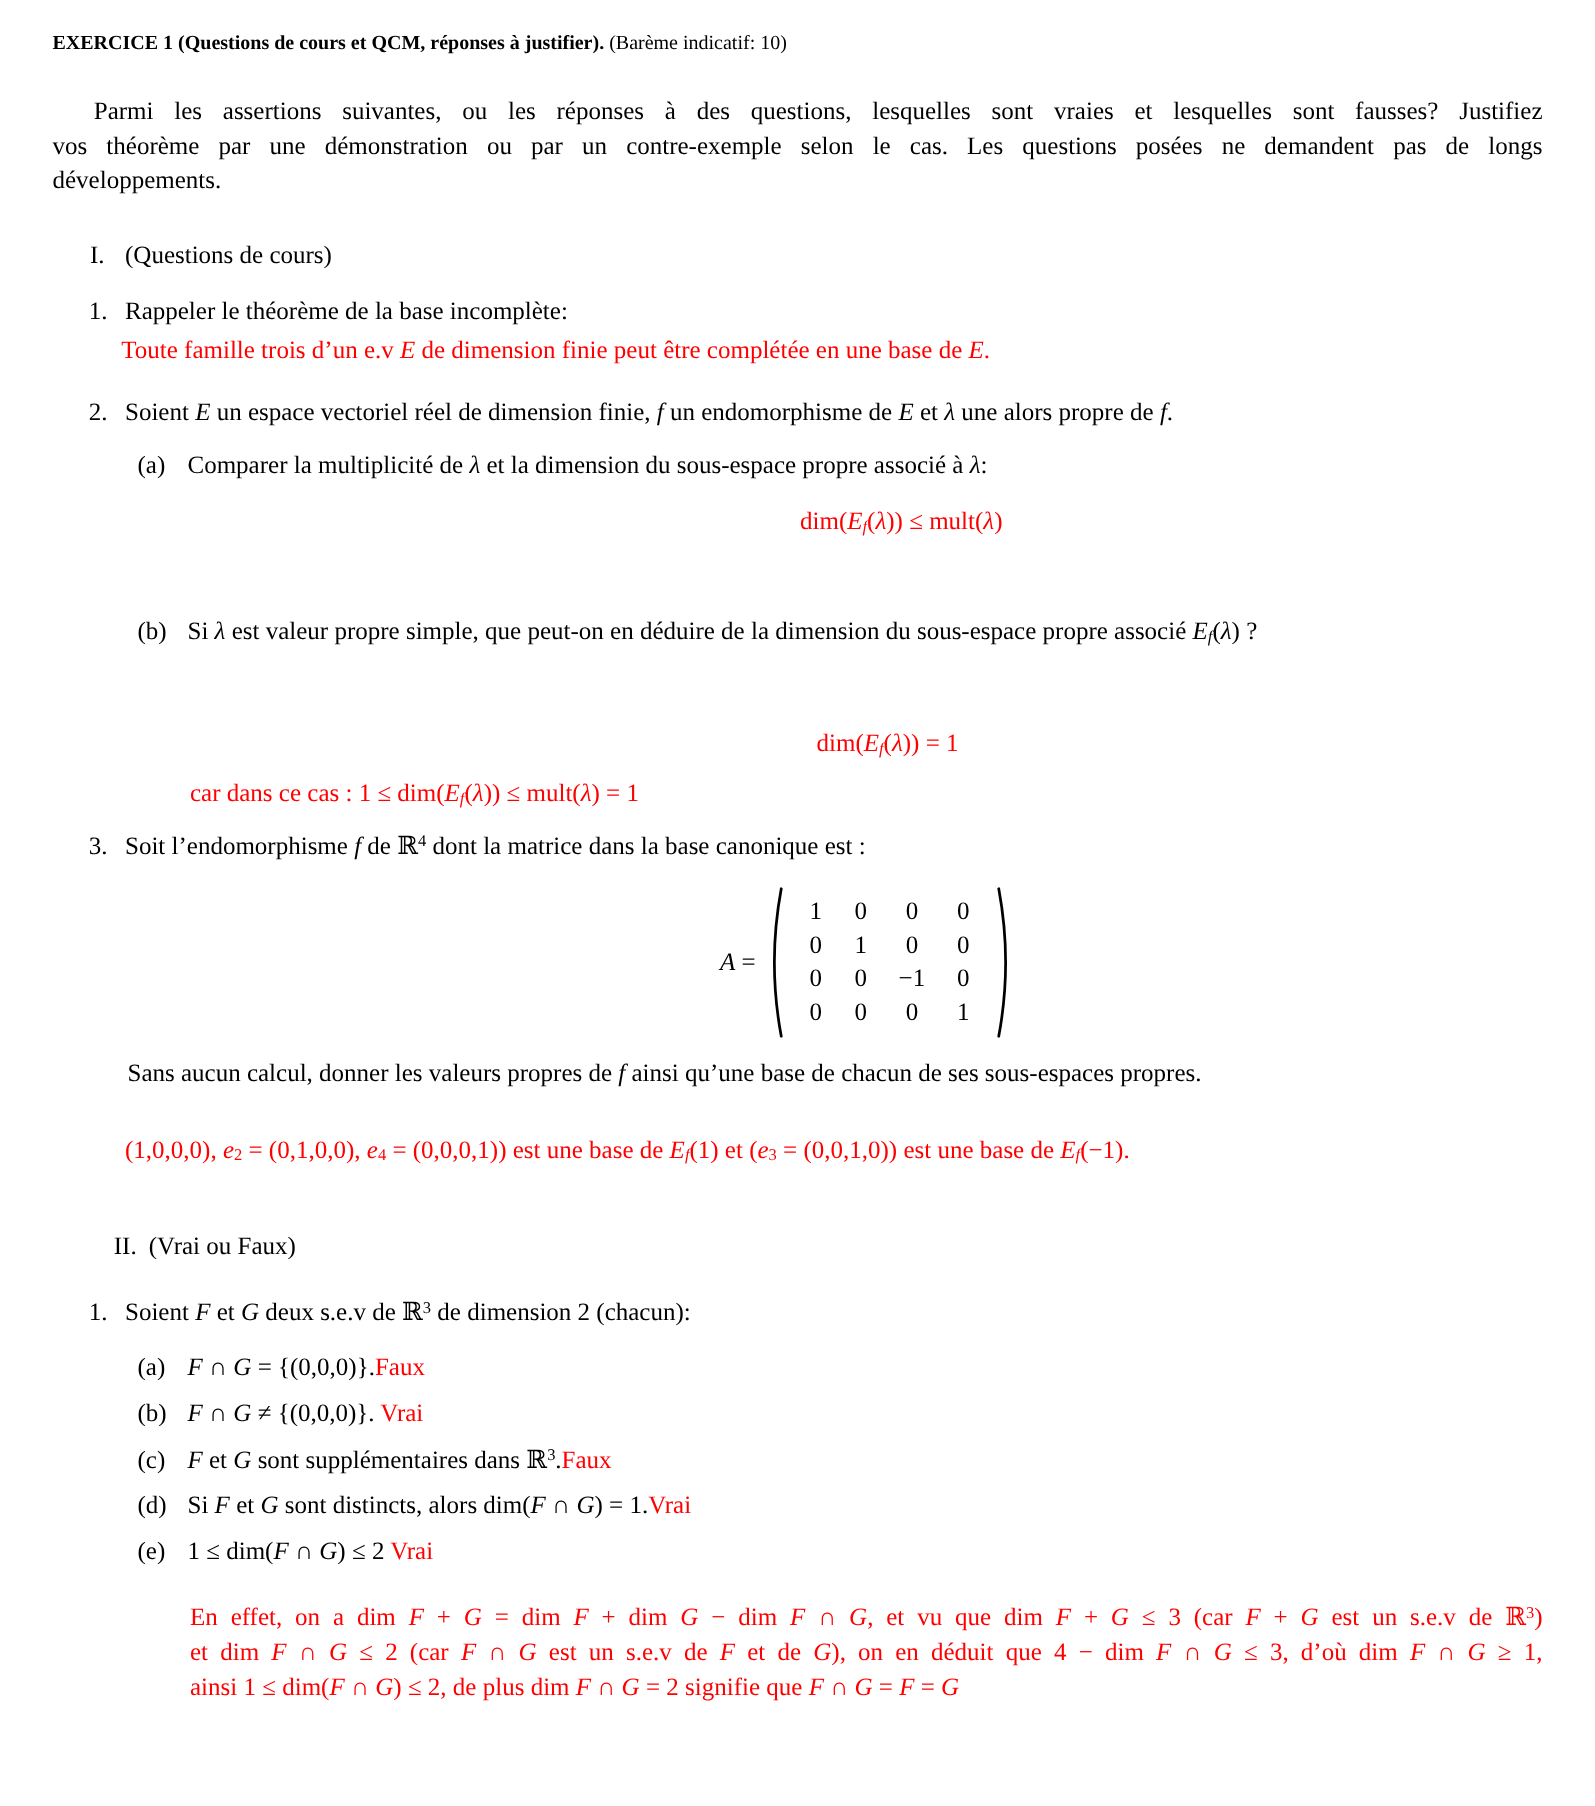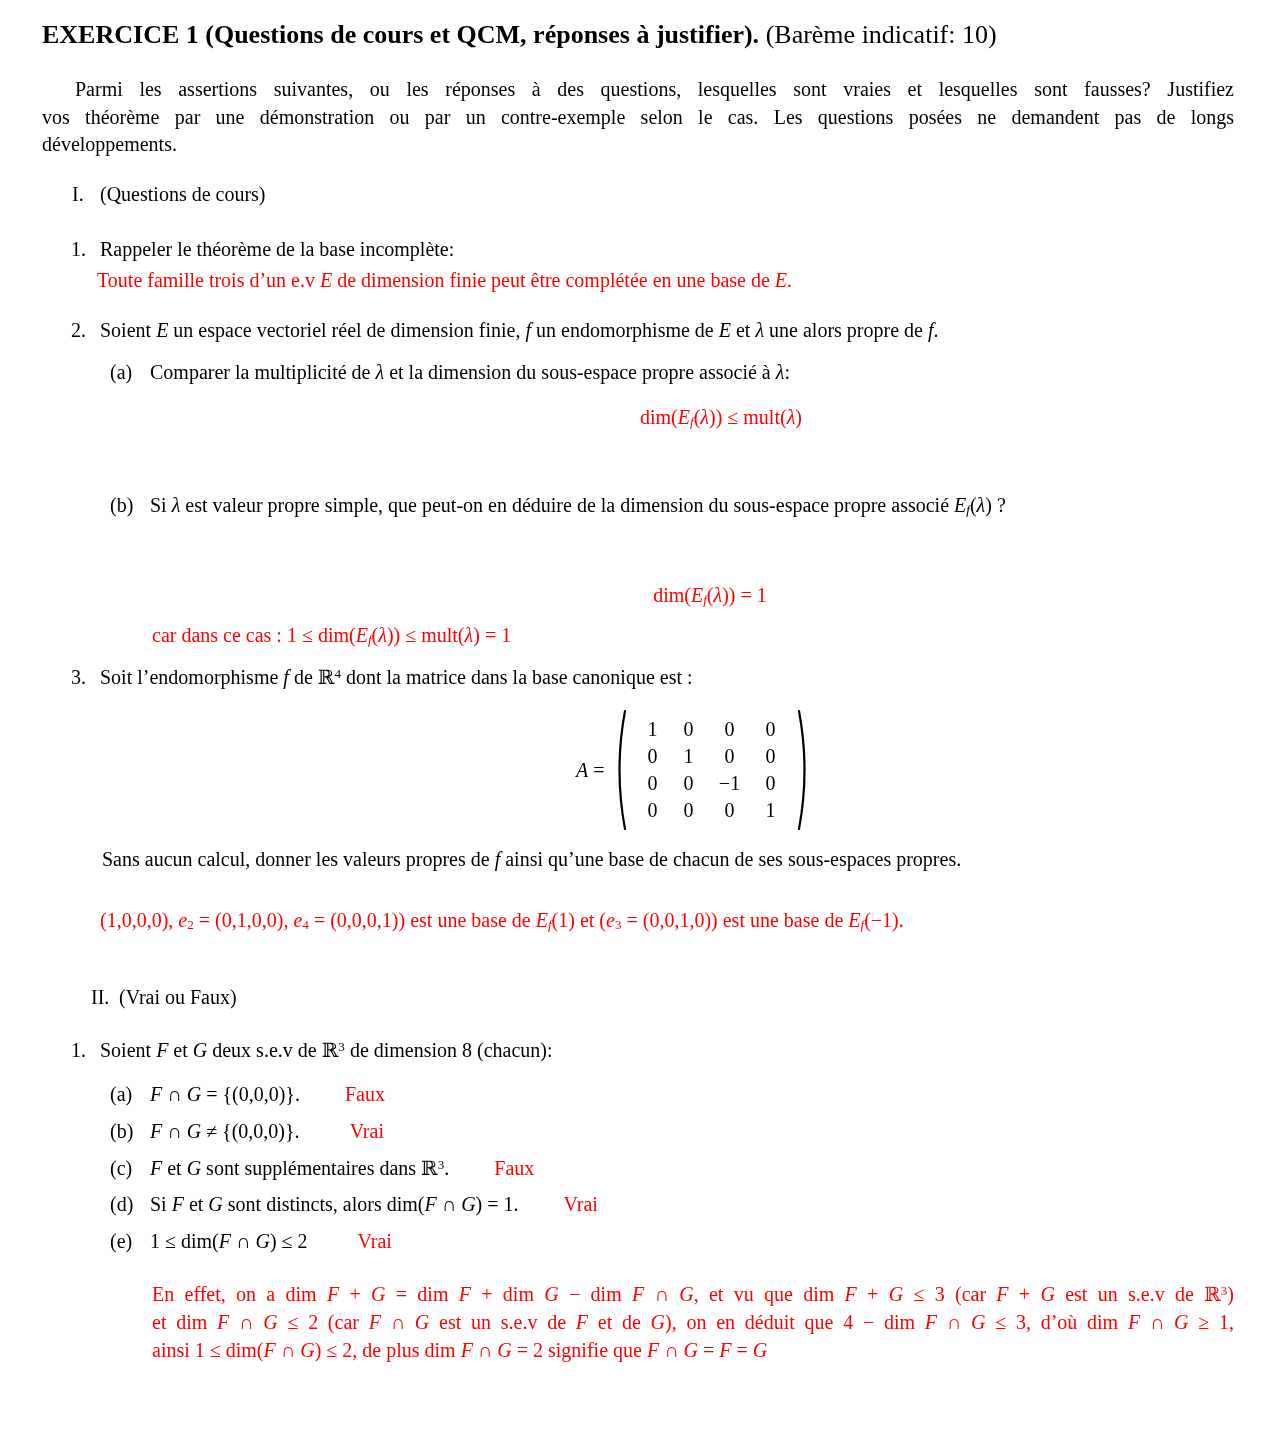--- a/index.html
+++ b/index.html
@@ -11,27 +11,27 @@
     font-size:20px;color:var(--ink,#000);
     overflow:hidden;
   }
   .line{position:absolute;line-height:28px;white-space:nowrap;}
   .block{position:absolute;line-height:27.5px;}
   .red{color:var(--red,#ff0000);}
   .jl{text-align:justify;text-align-last:justify;text-justify:inter-word;white-space:normal;}
   .ctr{text-align:center;white-space:nowrap;}
   .seg-i{font-style:italic;}
   .seg-b{font-weight:700;}
-  .seg-r{color:var(--red,#ff0000);margin-left:45px;}
+  .seg-r{color:var(--red,#ff0000);}
   .seg-u{font-size:66%;vertical-align:0.45em;line-height:0;}
   .seg-d{font-size:66%;vertical-align:-0.18em;line-height:0;}
   .lb{display:inline-block;}
   .lb-num{width:29px;}
   .lb-alpha{width:40px;}
-  .title-line{font-size:26px;line-height:28px;}
+  .title-line{font-size:16px;line-height:28px;}
   .matrix-wrap{position:absolute;display:flex;align-items:center;gap:8px;}
   .mat-grid{
     display:grid;grid-template-columns:36px 36px 46px 36px;
     grid-auto-rows:27px;align-items:center;justify-items:center;
   }
   .paren-svg{display:block;}
   .ans3{line-height:30px;}
   .finblock{line-height:28px;}
 </style>
 </head>
@@ -40,21 +40,21 @@
 <div class="page">
 
   <div class="line title-line" style="top:21px;left:42px;"><span class="seg-b">EXERCICE 1 (Questions de cours et QCM, réponses à justifier).</span><span> (Barème indicatif: 10)</span></div>
 
   <div class="block" style="top:76px;left:42px;width:1192px;">
     <div class="jl" style="text-indent:33px;">Parmi les assertions suivantes, ou les réponses à des questions, lesquelles sont vraies et lesquelles sont fausses? Justifiez</div>
     <div class="jl">vos théorème par une démonstration ou par un contre-exemple selon le cas. Les questions posées ne demandent pas de longs</div>
     <div>développements.</div>
   </div>
 
-  <div class="line" style="top:180px;left:72px;">
+  <div class="line" style="top:190px;left:72px;">
     <span class="lb" style="width:28px;">I.</span><span>(Questions de cours)</span>
   </div>
 
   <div class="line" style="top:235px;left:71px;">
     <span class="lb lb-num">1.</span><span>Rappeler le théorème de la base incomplète:</span>
   </div>
   <div class="line red" style="top:266px;left:97px;"><span>Toute famille trois d’un e.v </span><span class="seg-i">E</span><span> de dimension finie peut être complétée en une base de </span><span class="seg-i">E</span><span>.</span></div>
 
   <div class="line" style="top:316px;left:71px;">
     <span class="lb lb-num">2.</span><span><span>Soient </span><span class="seg-i">E</span><span> un espace vectoriel réel de dimension finie, </span><span class="seg-i">f</span><span> un endomorphisme de </span><span class="seg-i">E</span><span> et </span><span class="seg-i">λ</span><span> une alors propre de </span><span class="seg-i">f</span><span>.</span></span>
@@ -111,21 +111,21 @@
 
   <div class="block red ans3" style="top:905px;left:100px;width:1134px;">
     <div><span>(1,0,0,0), </span><span class="seg-i">e</span><span class="seg-d">2</span><span> = (0,1,0,0), </span><span class="seg-i">e</span><span class="seg-d">4</span><span> = (0,0,0,1)) est une base de </span><span class="seg-i">E</span><span class="seg-d seg-i">f</span><span>(1) et (</span><span class="seg-i">e</span><span class="seg-d">3</span><span> = (0,0,1,0)) est une base de </span><span class="seg-i">E</span><span class="seg-d seg-i">f</span><span>(−1).</span></div>
   </div>
 
   <div class="line" style="top:983px;left:43px;">
     <span class="lb" style="width:28px;margin-left:48px;">II.</span><span>(Vrai ou Faux)</span>
   </div>
 
   <div class="line" style="top:1036px;left:71px;">
-    <span class="lb lb-num">1.</span><span><span>Soient </span><span class="seg-i">F</span><span> et </span><span class="seg-i">G</span><span> deux s.e.v de ℝ</span><span class="seg-u">3</span><span> de dimension 8 (chacun):</span></span>
+    <span class="lb lb-num">1.</span><span><span>Soient </span><span class="seg-i">F</span><span> et </span><span class="seg-i">G</span><span> deux s.e.v de ℝ</span><span class="seg-u">3</span><span> de dimension 2 (chacun):</span></span>
   </div>
 
   <div class="line" style="top:1080px;left:110px;">
     <span class="lb lb-alpha">(a)</span><span><span class="seg-i">F</span><span> ∩ </span><span class="seg-i">G</span><span> = {(0,0,0)}.</span><span class="seg-r">Faux</span></span>
   </div>
   <div class="line" style="top:1117px;left:110px;">
     <span class="lb lb-alpha">(b)</span><span><span class="seg-i">F</span><span> ∩ </span><span class="seg-i">G</span><span> ≠ {(0,0,0)}. </span><span class="seg-r">Vrai</span></span>
   </div>
   <div class="line" style="top:1154px;left:110px;">
     <span class="lb lb-alpha">(c)</span><span><span class="seg-i">F</span><span> et </span><span class="seg-i">G</span><span> sont supplémentaires dans ℝ</span><span class="seg-u">3</span><span>.</span><span class="seg-r">Faux</span></span>

